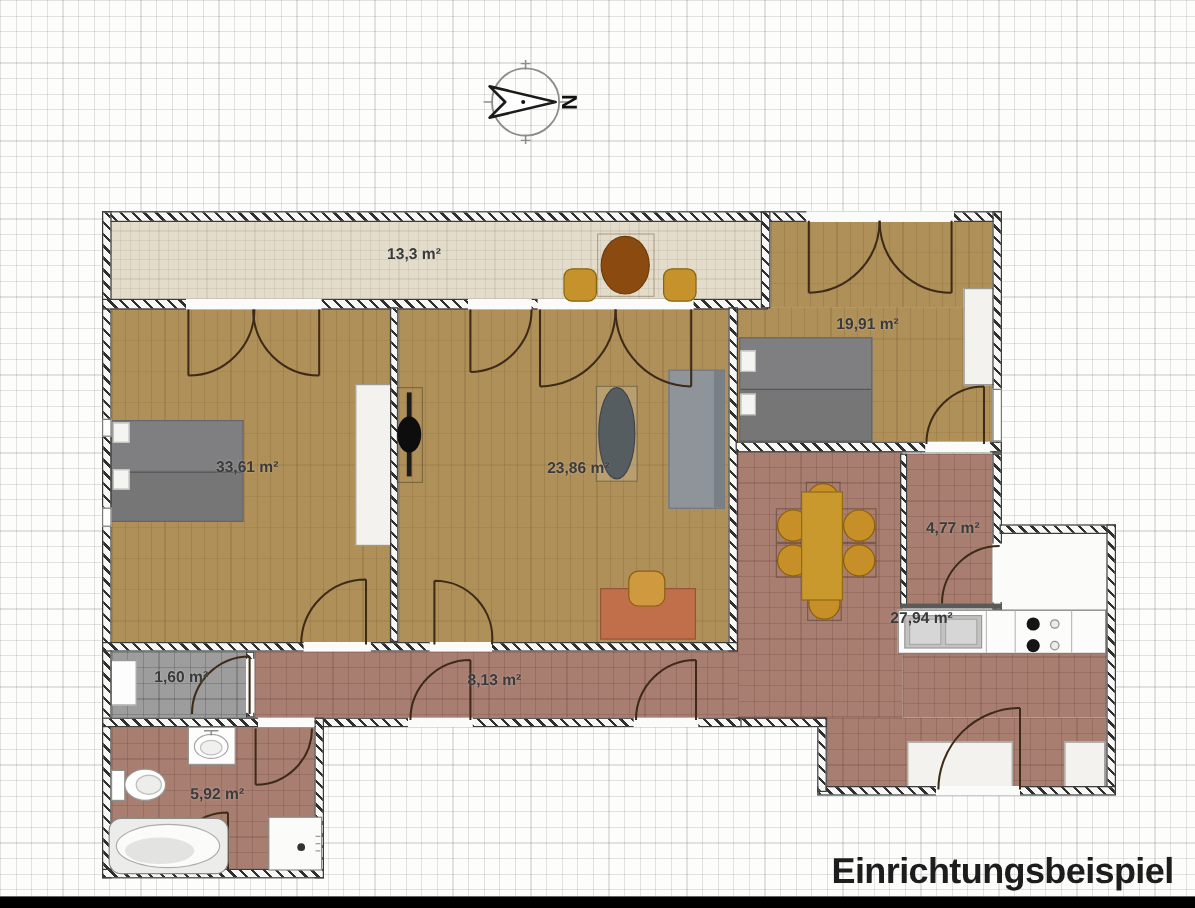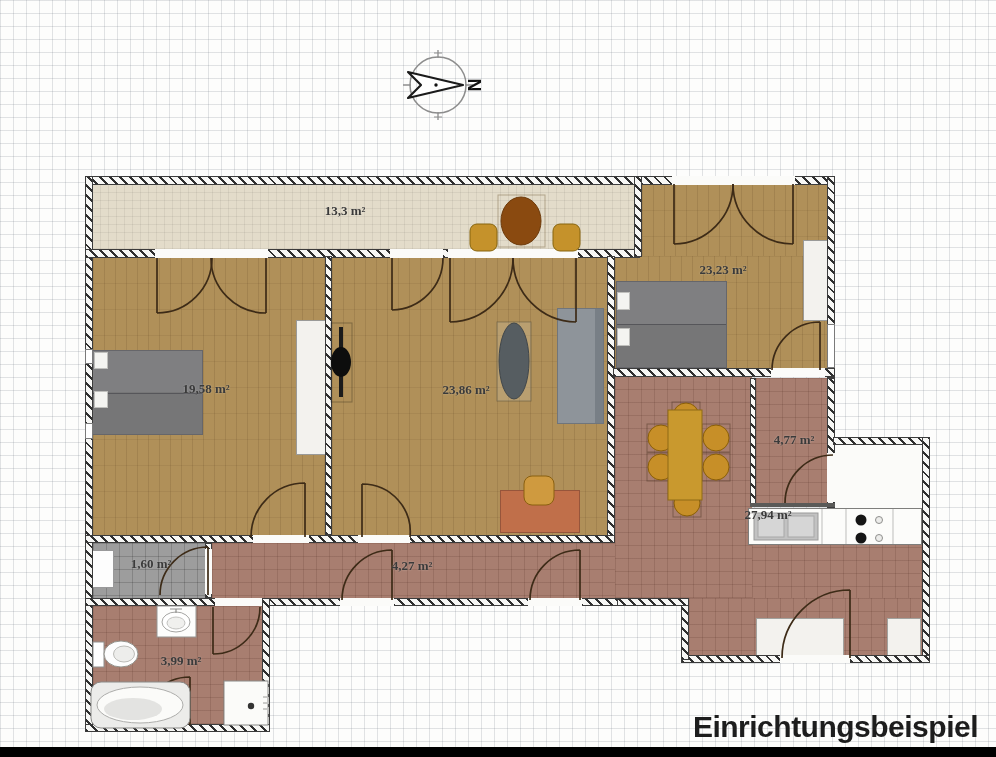--- a/index.html
+++ b/index.html
@@ -58,21 +58,20 @@
   .desk{background:#c06f4a;border:1px solid #96553b;}
   .counter{background:#fcfcfa;border:1px solid #7e7e7c;}
   .cabinet{background:#f3f2ee;border:1px solid #a2a29e;}
   .washer{background:#fdfdfd;border:1px solid #99999a;}
   .thinwall{position:absolute;z-index:3;background:#5a5a58;}
   
   .rlabel{
     position:absolute;z-index:6;transform:translate(-50%,-50%);
     color:#3a3a3a;font-size:13px;font-weight:700;white-space:nowrap;
     text-shadow:0 0 2px rgba(255,255,255,.35);
-    font-family:Liberation Serif, serif;
   }
   #caption{
     position:absolute;z-index:7;right:18px;top:710px;
     font-size:30px;font-weight:700;color:#1d1d1d;letter-spacing:-.5px;
   }
   #overlay{position:absolute;left:0;top:0;z-index:5;pointer-events:none;}
   #bottombar{position:absolute;left:0;top:747px;width:996px;height:10px;background:#000;z-index:8;}
 </style>
 </head>
 <body>
@@ -241,23 +240,23 @@
     <rect x="91" y="682" width="99" height="46" rx="10" fill="#ececea" stroke="#8a8a88"></rect>
     <ellipse cx="140" cy="705" rx="43" ry="18" fill="#fbfbf9" stroke="#adadab"></ellipse>
     <ellipse cx="133" cy="709" rx="29" ry="11" fill="#e3e3e1"></ellipse>
     <rect x="224" y="681" width="44" height="44" fill="#fbfbf9" stroke="#8a8a88"></rect>
     <circle cx="251" cy="706" r="3.2" fill="#333"></circle>
     <path d="M263,697 h4 M263,703 h4 M263,709 h4" stroke="#9a9a98" stroke-width="1"></path>
   </g>
 </svg>
 
 <div class="rlabel" style="left:345px;top:211px;">13,3 m²</div>
-<div class="rlabel" style="left:206px;top:389px;">19,58 m²</div>
-<div class="rlabel" style="left:466px;top:390px;">23,86 m²</div>
-<div class="rlabel" style="left:723px;top:270px;">23,23 m²</div>
+<div class="rlabel" style="left:206px;top:389px;">33,61 m²</div>
+<div class="rlabel" style="left:482px;top:390px;">23,86 m²</div>
+<div class="rlabel" style="left:723px;top:270px;">19,91 m²</div>
 <div class="rlabel" style="left:768px;top:515px;">27,94 m²</div>
 <div class="rlabel" style="left:794px;top:440px;">4,77 m²</div>
-<div class="rlabel" style="left:412px;top:566px;">4,27 m²</div>
+<div class="rlabel" style="left:412px;top:566px;">8,13 m²</div>
 <div class="rlabel" style="left:151px;top:564px;">1,60 m²</div>
-<div class="rlabel" style="left:181px;top:661px;">3,99 m²</div>
+<div class="rlabel" style="left:181px;top:661px;">5,92 m²</div>
 
 <div id="caption">Einrichtungsbeispiel</div>
 <div id="bottombar"></div>
 
 </body></html>

